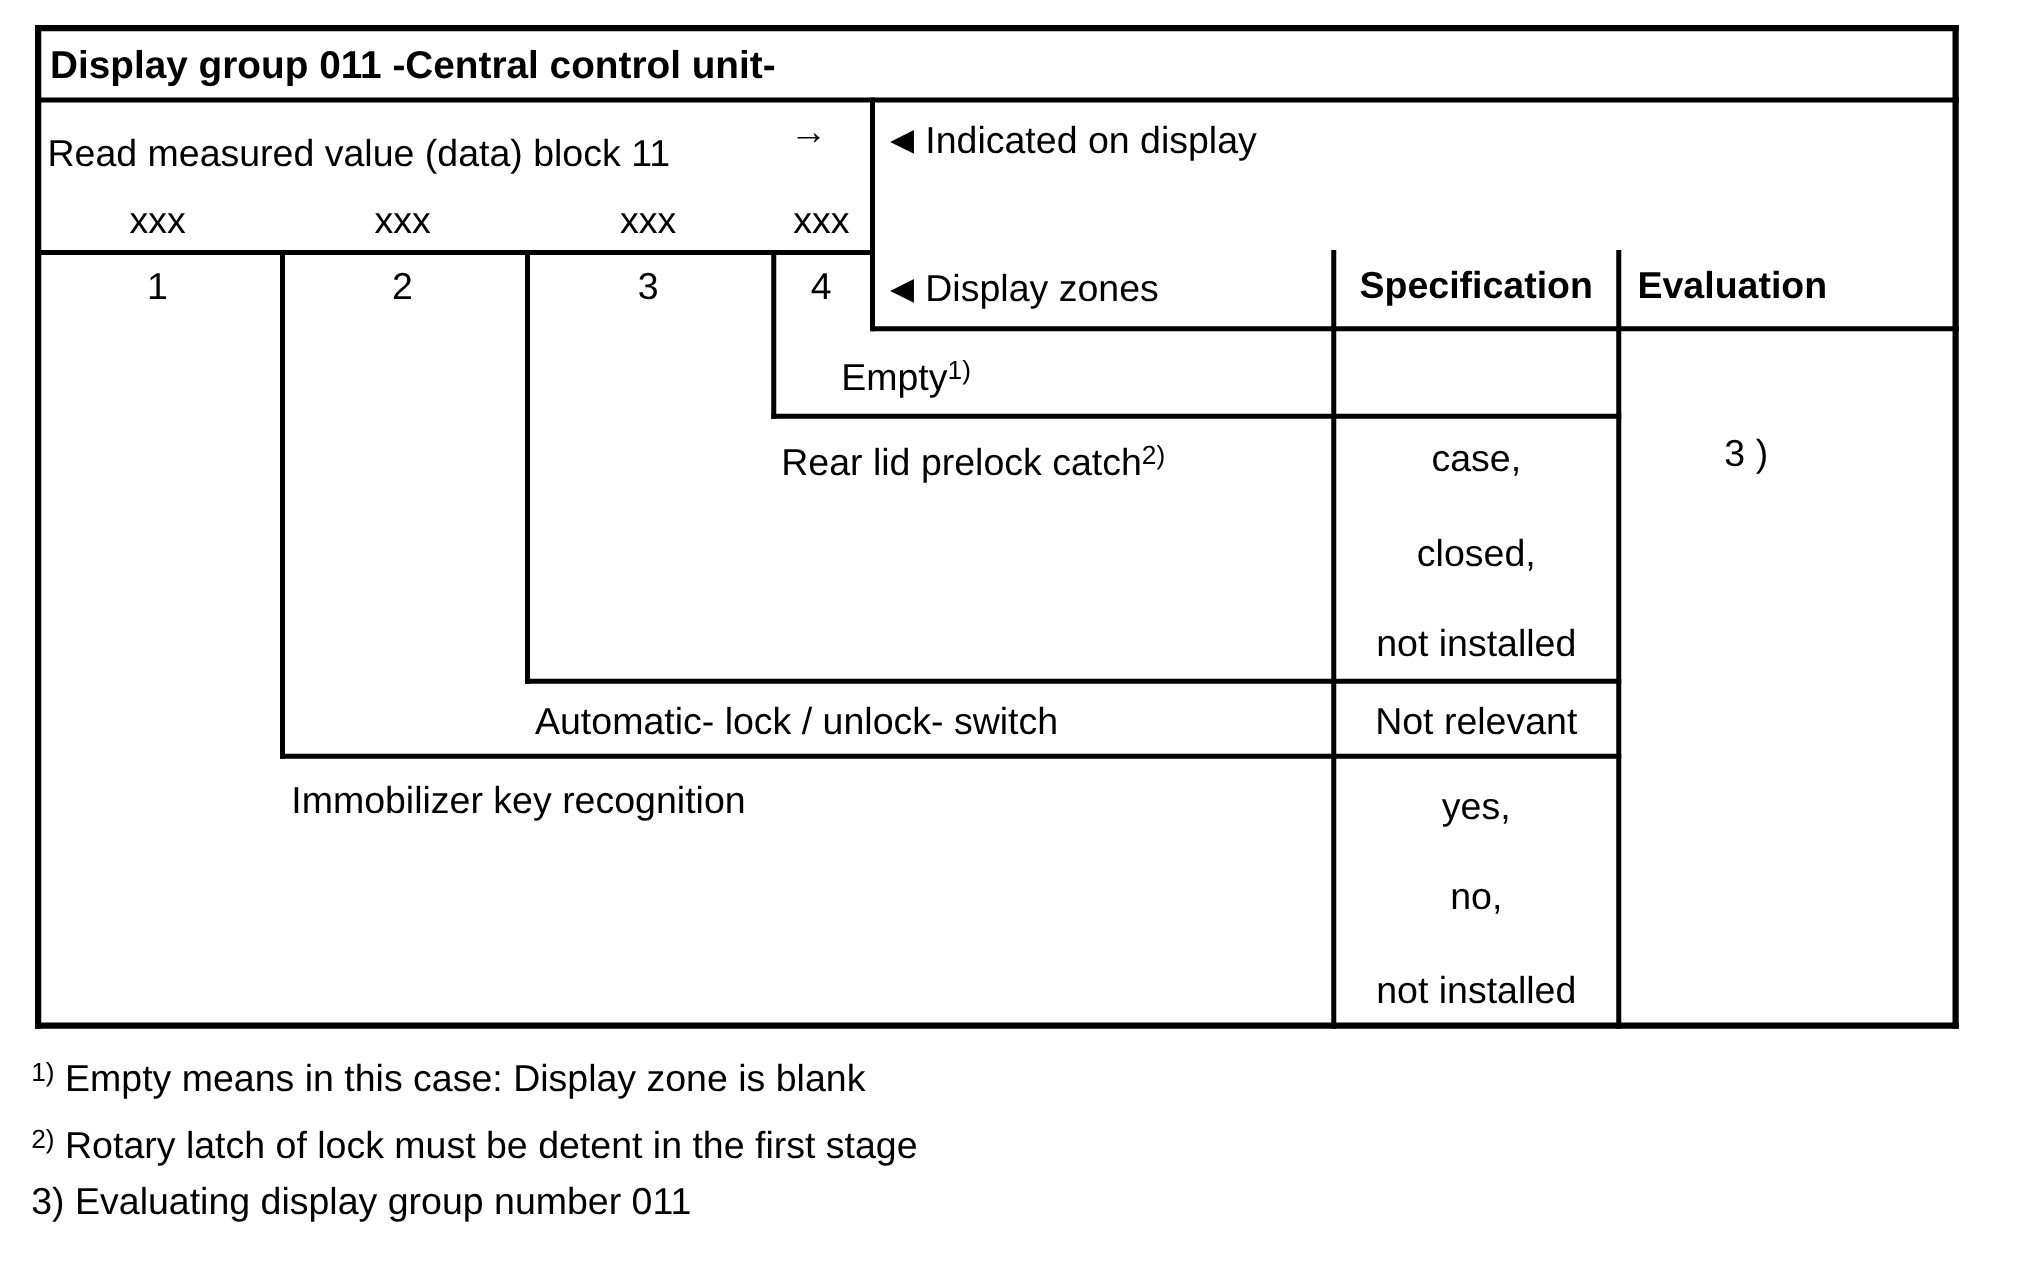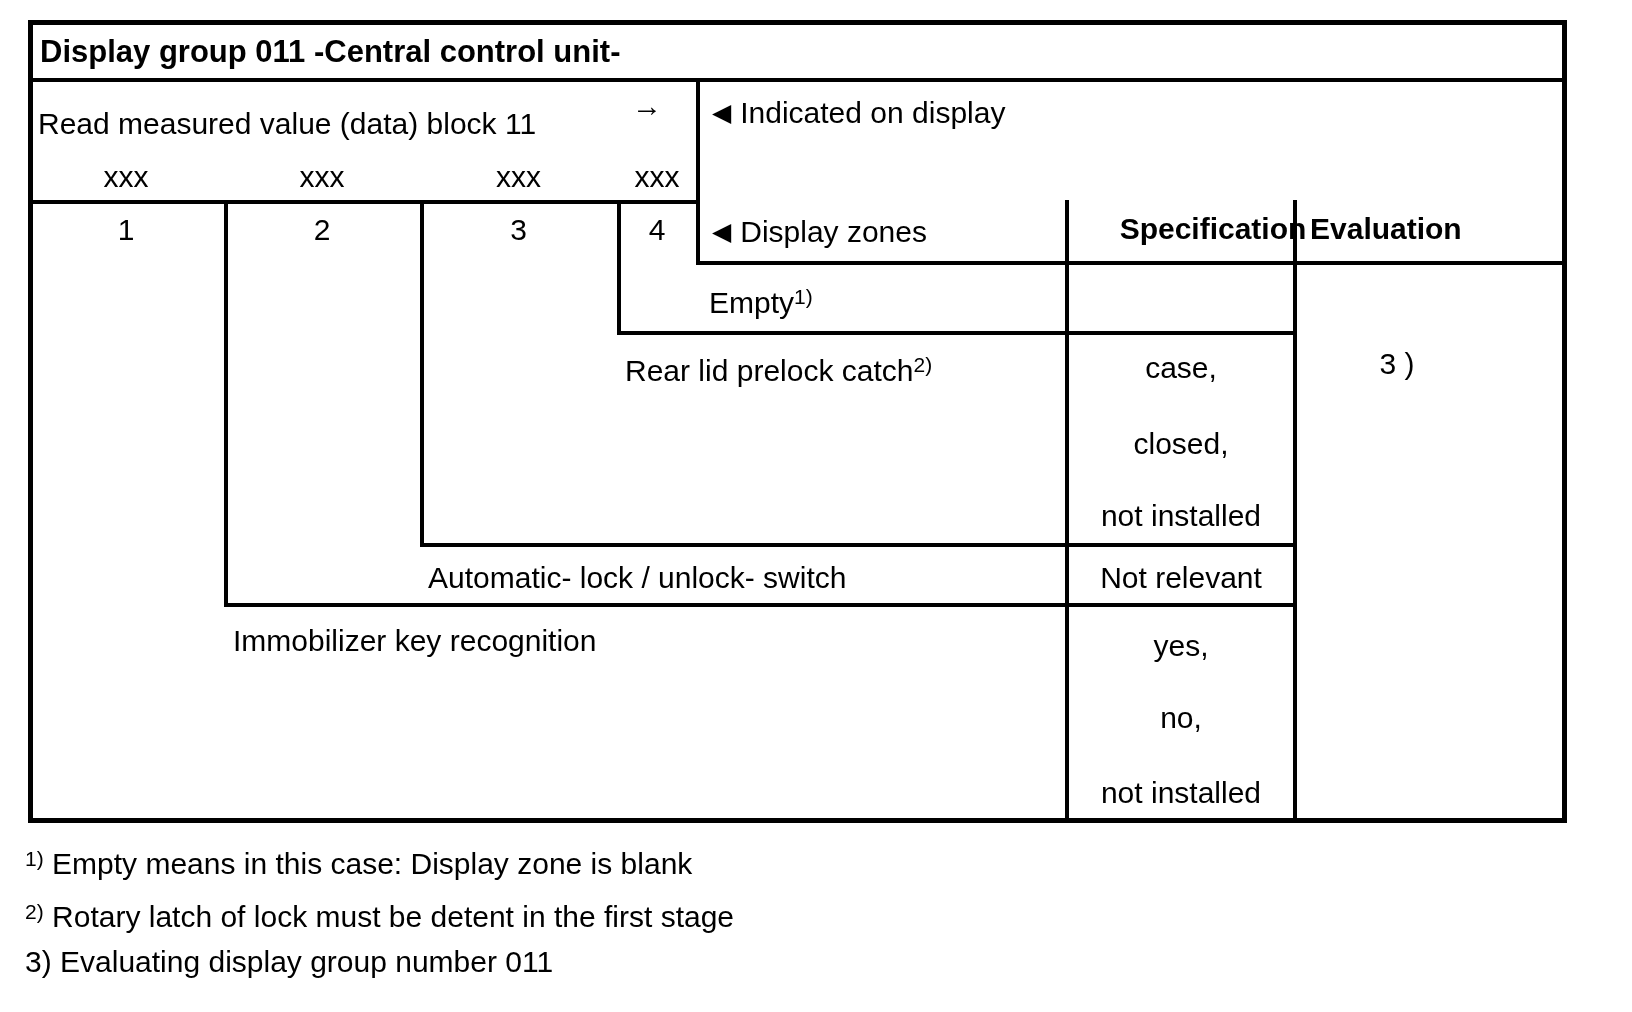--- a/index.html
+++ b/index.html
@@ -59,24 +59,24 @@
   <div class="t c" style="left:420px;top:214px;width:197px;">3</div>
   <div class="t c" style="left:617px;top:214px;width:80px;">4</div>
 
   <div class="t" style="left:712px;top:97px;">
     <span class="arrow">◀</span><span>Indicated on display</span>
   </div>
 
   <div class="t" style="left:712px;top:216px;">
     <span class="arrow">◀</span><span>Display zones</span>
   </div>
-  <div class="t b c" style="left:1069px;top:213px;width:224px;padding-left:32px;">Specification</div>
+  <div class="t b c" style="left:1069px;top:213px;width:224px;">Specification</div>
   <div class="t b" style="left:1310px;top:213px;text-align:center;">Evaluation</div>
 
-  <div class="t" style="left:709px;top:287px;">
+  <div class="t" style="left:673px;top:287px;">
     <span>Empty</span><span class="sup">1)</span>
   </div>
 
   <div class="t" style="left:625px;top:355px;">
     <span>Rear lid prelock catch</span><span class="sup">2)</span>
   </div>
   <div class="t c" style="left:1069px;top:352px;width:224px;">case,</div>
   <div class="t c" style="left:1069px;top:428px;width:224px;">closed,</div>
   <div class="t c" style="left:1069px;top:500px;width:224px;">not installed</div>
   <div class="t c" style="left:1297px;top:348px;width:200px;">3 )</div>

